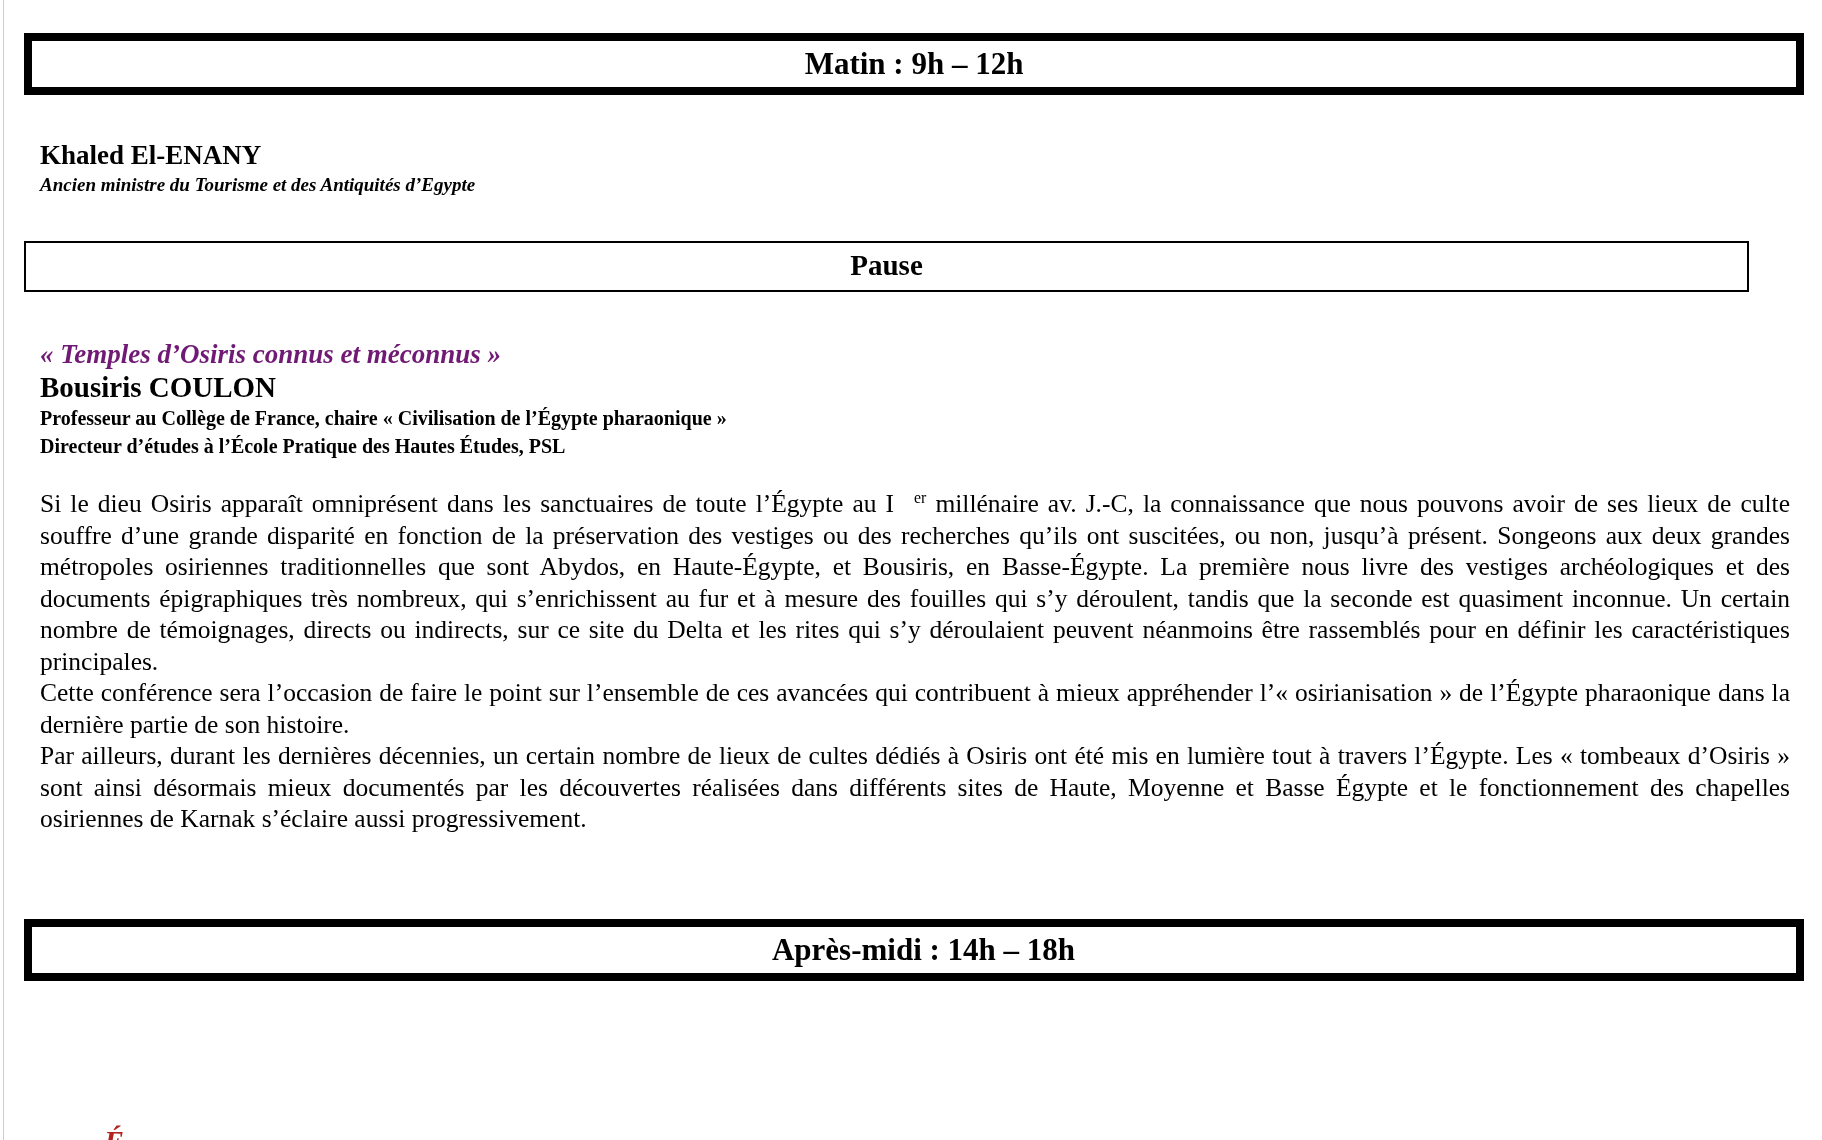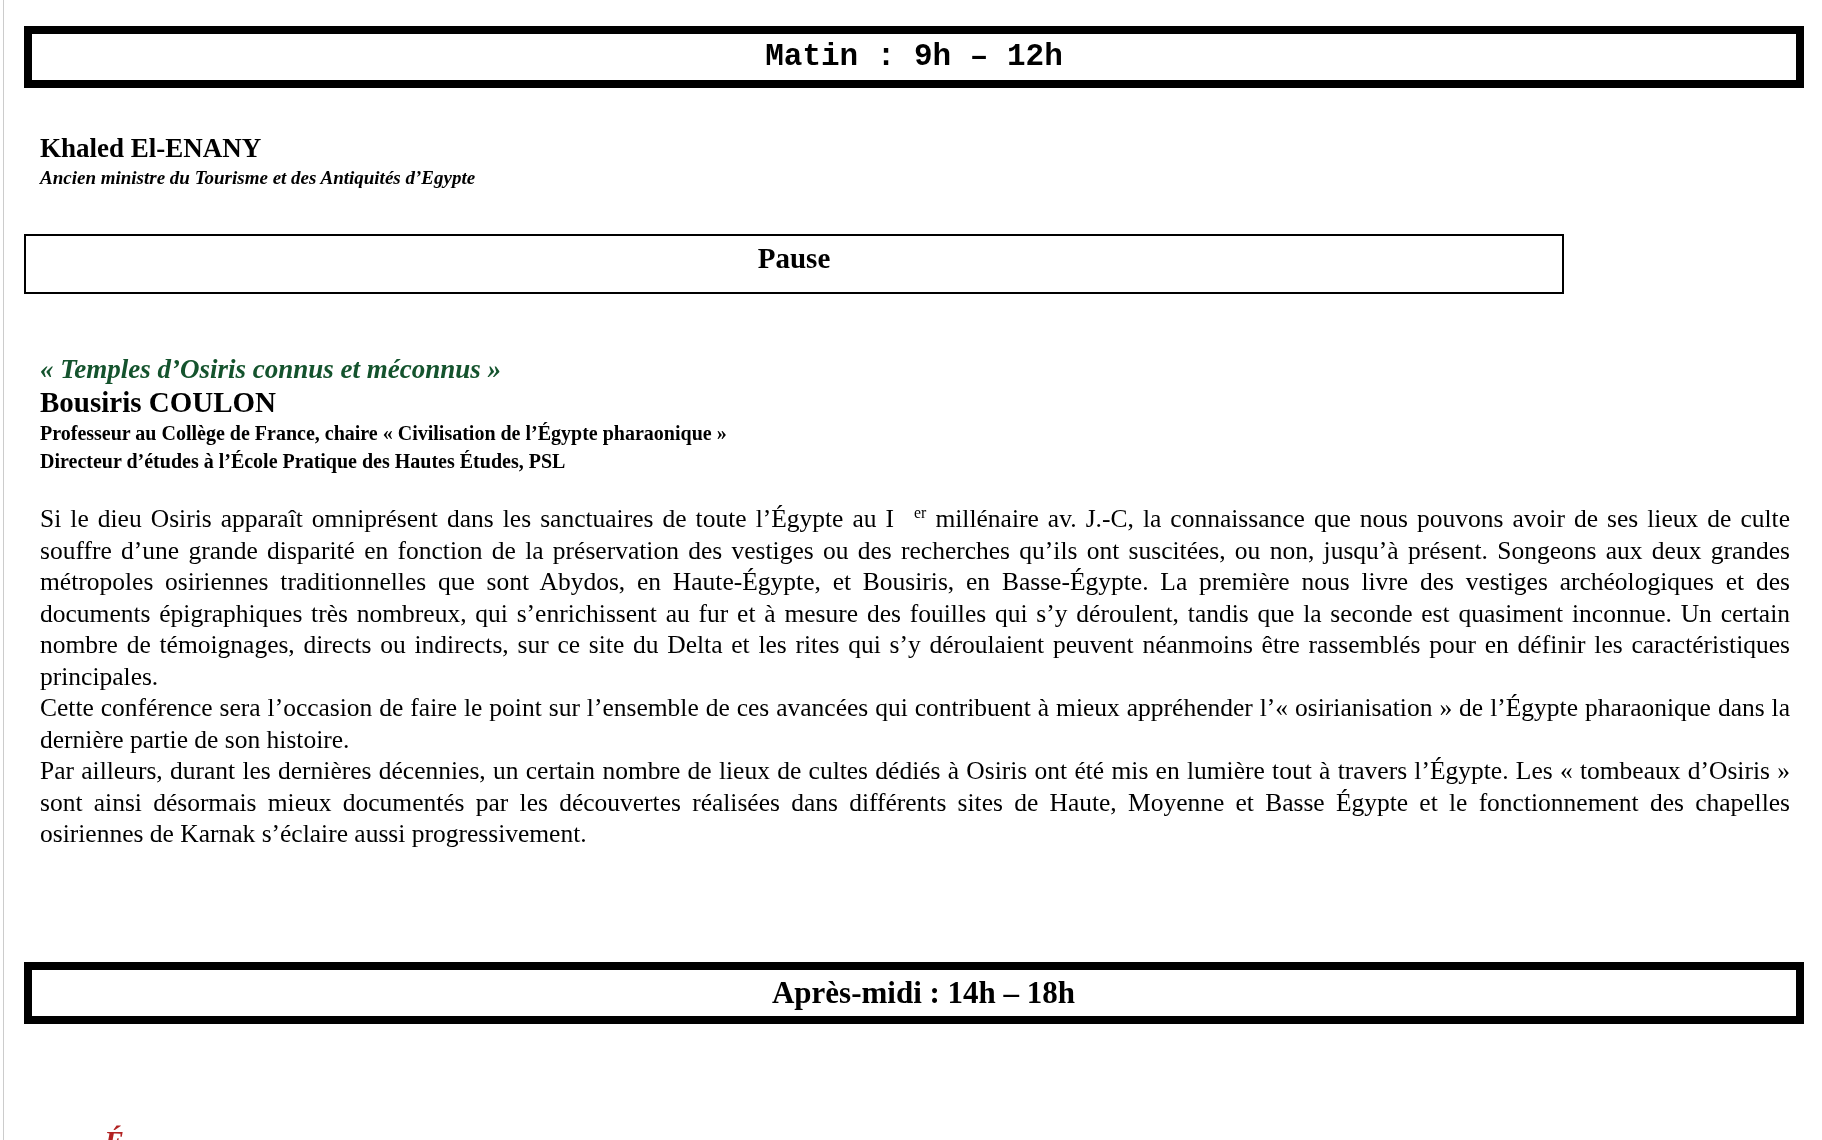--- a/index.html
+++ b/index.html
@@ -29,34 +29,34 @@
     box-sizing: border-box;
     margin-left: 24px;
     width: 1780px;
     border: 8px solid #000000;
     text-align: center;
     font-weight: bold;
     font-size: 31px;
     line-height: 36px;
     padding: 5px 0;
   }
-  .session-box.morning { margin-top: 26px; font-family: Liberation Mono, monospace; }
-  .session-box.afternoon { margin-top: 112px; padding-left: 19px; }
+  .session-box.morning { margin-top: 33px; }
+  .session-box.afternoon { margin-top: 84px; padding-left: 19px; }
   
   .pause-box {
     box-sizing: border-box;
     margin-left: 24px;
     margin-top: 44px;
-    width: 1540px;
+    width: 1725px;
     border: 2px solid #000000;
     text-align: center;
     font-weight: bold;
     font-size: 29px;
     line-height: 36px;
-    padding: 4px 0 16px 0;
+    padding: 4px 0 7px 0;
   }
   .text-col {
     margin-left: 40px;
     margin-right: 32px;
   }
   .speaker-name {
     margin-top: 44px;
     font-weight: bold;
     font-size: 27px;
     line-height: 32px;
@@ -68,26 +68,26 @@
     line-height: 24px;
     font-style: italic;
   }
   .intro-para {
     margin-top: 42px;
     font-size: 25.5px;
     line-height: 31.5px;
     text-align: justify;
   }
   .talk-title {
-    margin-top: 59px;
+    margin-top: 46px;
     font-weight: bold;
     font-style: italic;
     font-size: 27px;
     line-height: 32px;
-    color: #14532d;
+    color: #701a75;
   }
   .talk-speaker {
     font-weight: bold;
     font-size: 29px;
     line-height: 34px;
   }
   .affiliation {
     font-weight: bold;
     font-size: 20px;
     line-height: 28px;

